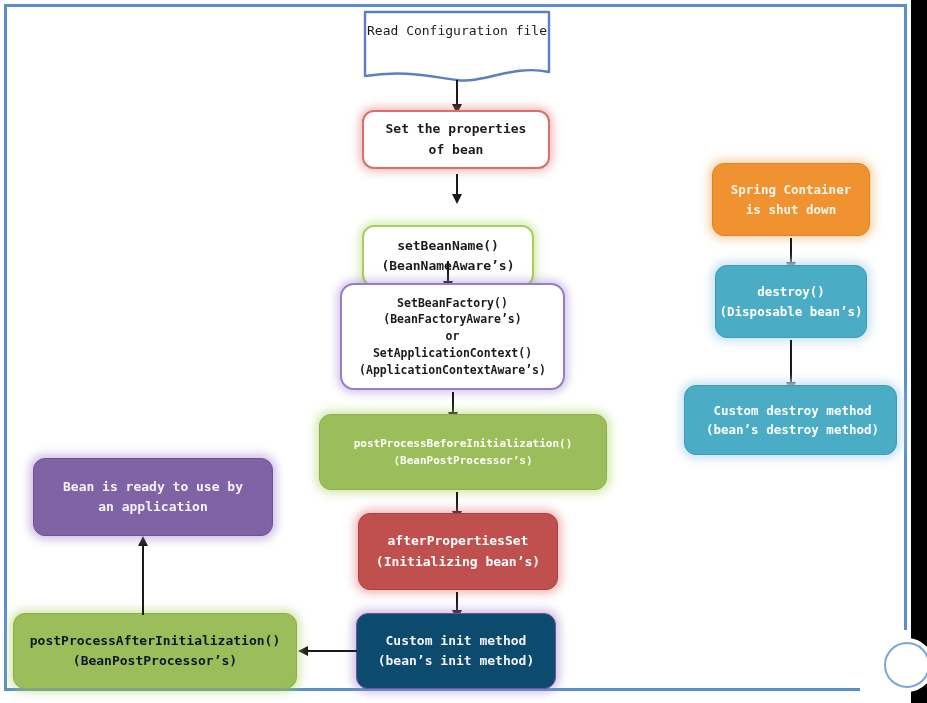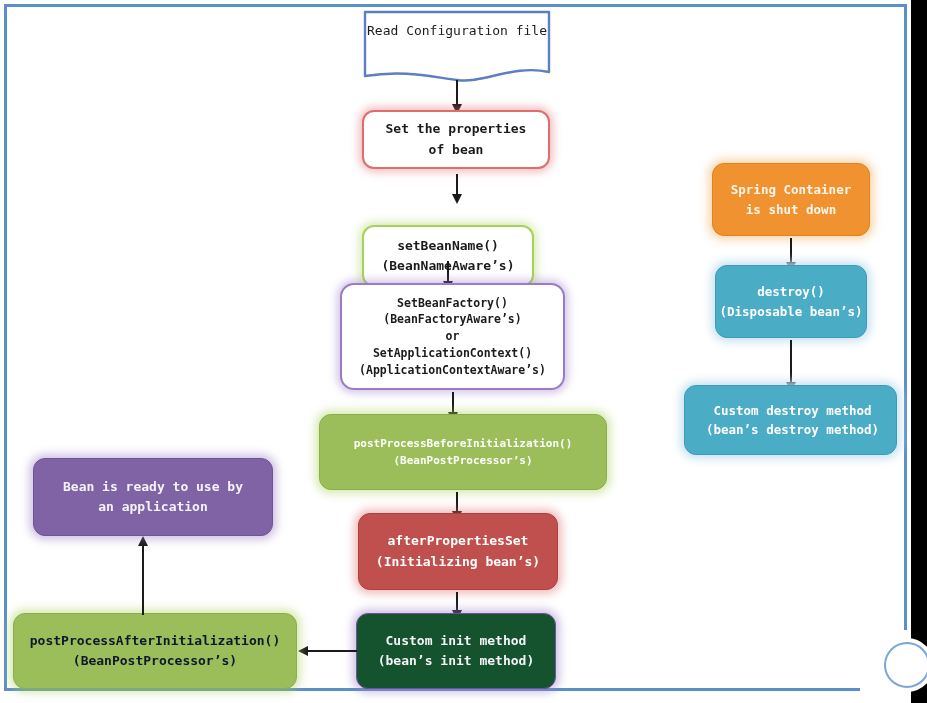--- a/index.html
+++ b/index.html
@@ -200,21 +200,21 @@
 
   <div class="node" style="left:358px; top:513px; width:200px; height:77px; background:#C0504D;
               border:1.5px solid #B0403D; color:#FFFFFF; font-size:13px;
               box-shadow:0 0 9px 4px rgba(224,108,108,0.45);">
     <span class="ln">afterPropertiesSet</span>
     <span class="ln">(Initializing bean’s)</span>
   </div>
 
   <div class="arrow-v" style="left:456px; top:592px; height:19px;"></div>
 
-  <div class="node" style="left:356px; top:613px; width:200px; height:76px; background:#14532d;
+  <div class="node" style="left:356px; top:613px; width:200px; height:76px; background:#0c4a6e;
               border:1.5px solid #6F5395; color:#F5F3F9; font-size:13px;
               box-shadow:0 0 9px 4px rgba(155,123,200,0.45);">
     <span class="ln">Custom init method</span>
     <span class="ln">(bean’s init method)</span>
   </div>
 
   <div class="arrow-h left" style="left:307px; top:650px; width:50px;"></div>
 
   <div class="node" style="left:13px; top:613px; width:284px; height:76px; background:#9CBE5A;
               border:1.5px solid #8CAE4A; color:#0f172a; font-size:13px;

